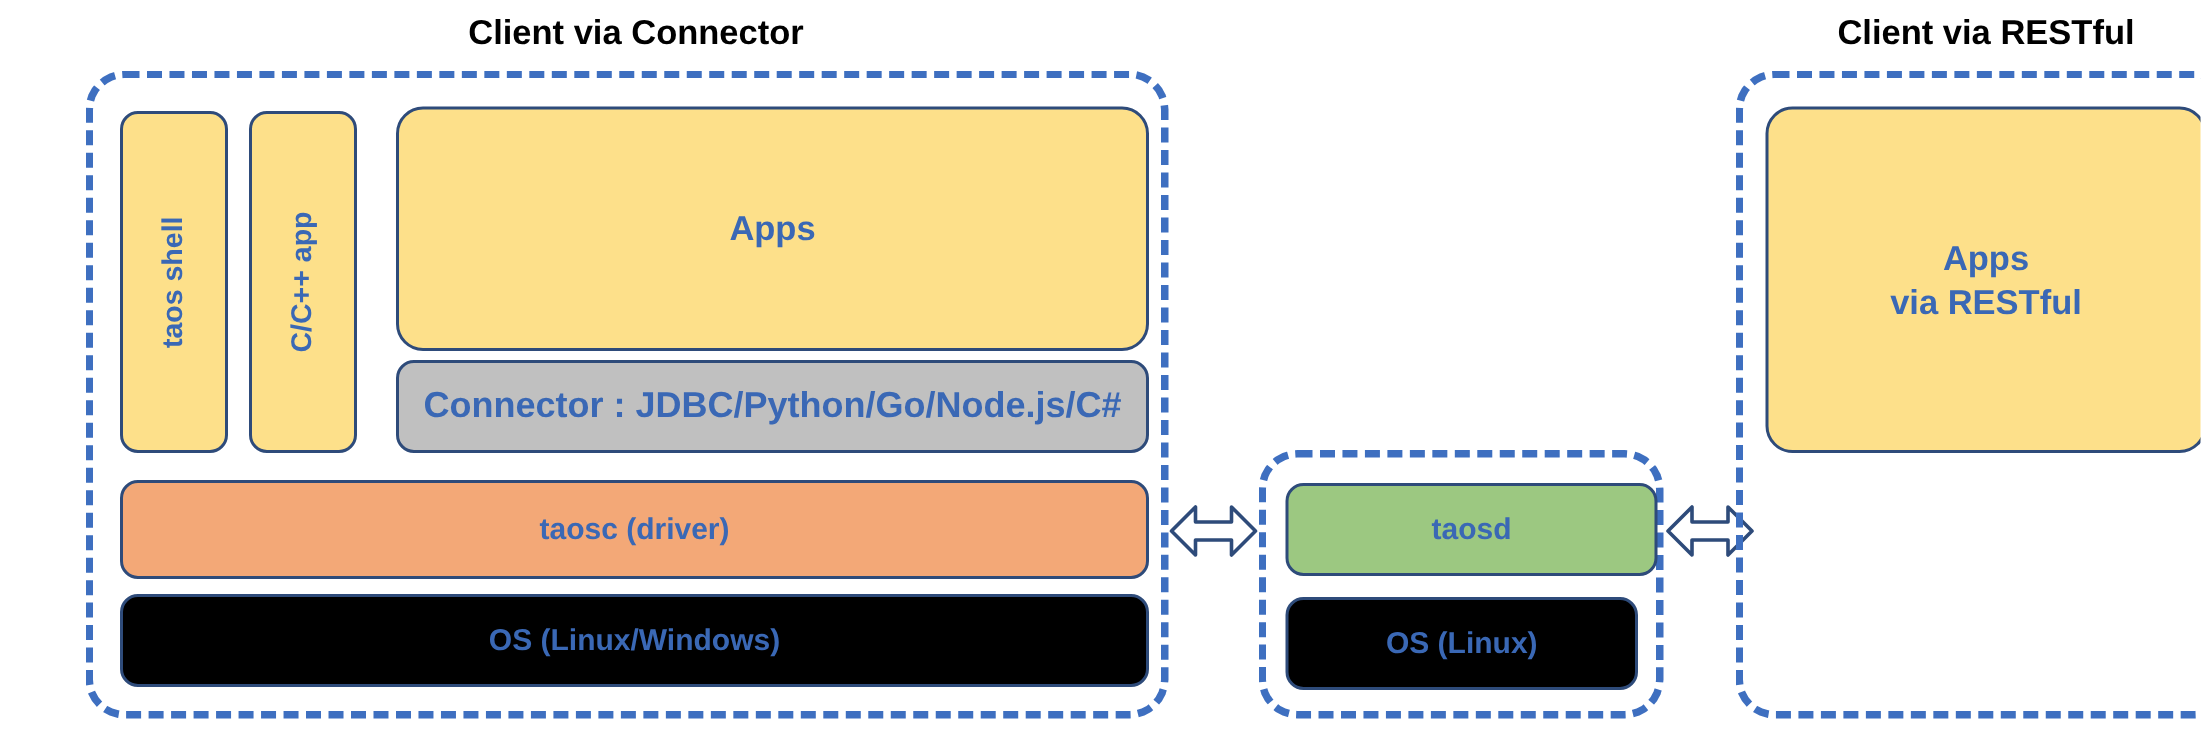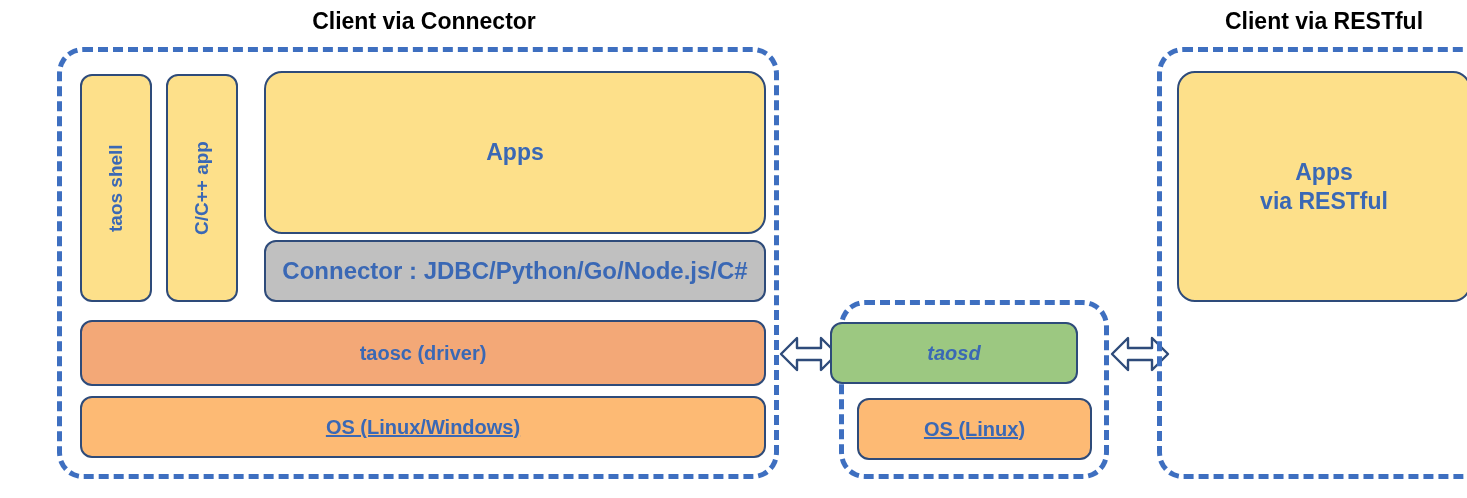--- a/index.html
+++ b/index.html
@@ -45,21 +45,21 @@
     display: flex;
     align-items: center;
     justify-content: center;
     text-align: center;
     color: #3A68B5;
     font-weight: bold;
     line-height: 1.22;
   }
   .box.yellow { background: #FDE08A; }
   .box.orange { background: #F3A877; }
-  .box.blue   { background: #fdba74; text-decoration: underline; }
+  .box.blue   { background: #000000; }
   .box.green  { background: #9CC881; }
   .box.gray   { background: #C0C0C0; }
 
   .vertical {
     writing-mode: vertical-rl;
     transform: rotate(180deg);
   }
   .fs-17 { font-size: 24px; }
   .fs-19 { font-size: 19px; }
   .fs-21 { font-size: 20px; }
@@ -96,21 +96,21 @@
   <div class="box blue fs-21" style="left:36px; top:396px; width:686px; height:62px;">OS (Linux/Windows)</div>
 
   <div class="arrow" style="left:735px; top:330px;">
     <svg width="60" height="48" viewBox="0 0 60 48">
       <polygon points="2,24 18,8 18,18 42,18 42,8 58,24 42,40 42,30 18,30 18,40" fill="#ffffff" stroke="#2E4B7A" stroke-width="2.4" stroke-linejoin="round"></polygon>
     </svg>
   </div>
 
   <div class="group" style="left:795px; top:300px; width:270px; height:179px;"></div>
 
-  <div class="box green fs-21" style="left:786px; top:322px; width:248px; height:62px;font-style:italic;">taosd</div>
+  <div class="box green fs-21" style="left:813px; top:322px; width:248px; height:62px;">taosd</div>
 
   <div class="box blue fs-21" style="left:813px; top:398px; width:235px; height:62px;">OS (Linux)</div>
 
   <div class="arrow" style="left:1066px; top:330px;">
     <svg width="60" height="48" viewBox="0 0 60 48">
       <polygon points="2,24 18,8 18,18 42,18 42,8 58,24 42,40 42,30 18,30 18,40" fill="#ffffff" stroke="#2E4B7A" stroke-width="2.4" stroke-linejoin="round"></polygon>
     </svg>
   </div>
 
   <div class="group" style="left:1113px; top:47px; width:332px; height:432px;"></div>

